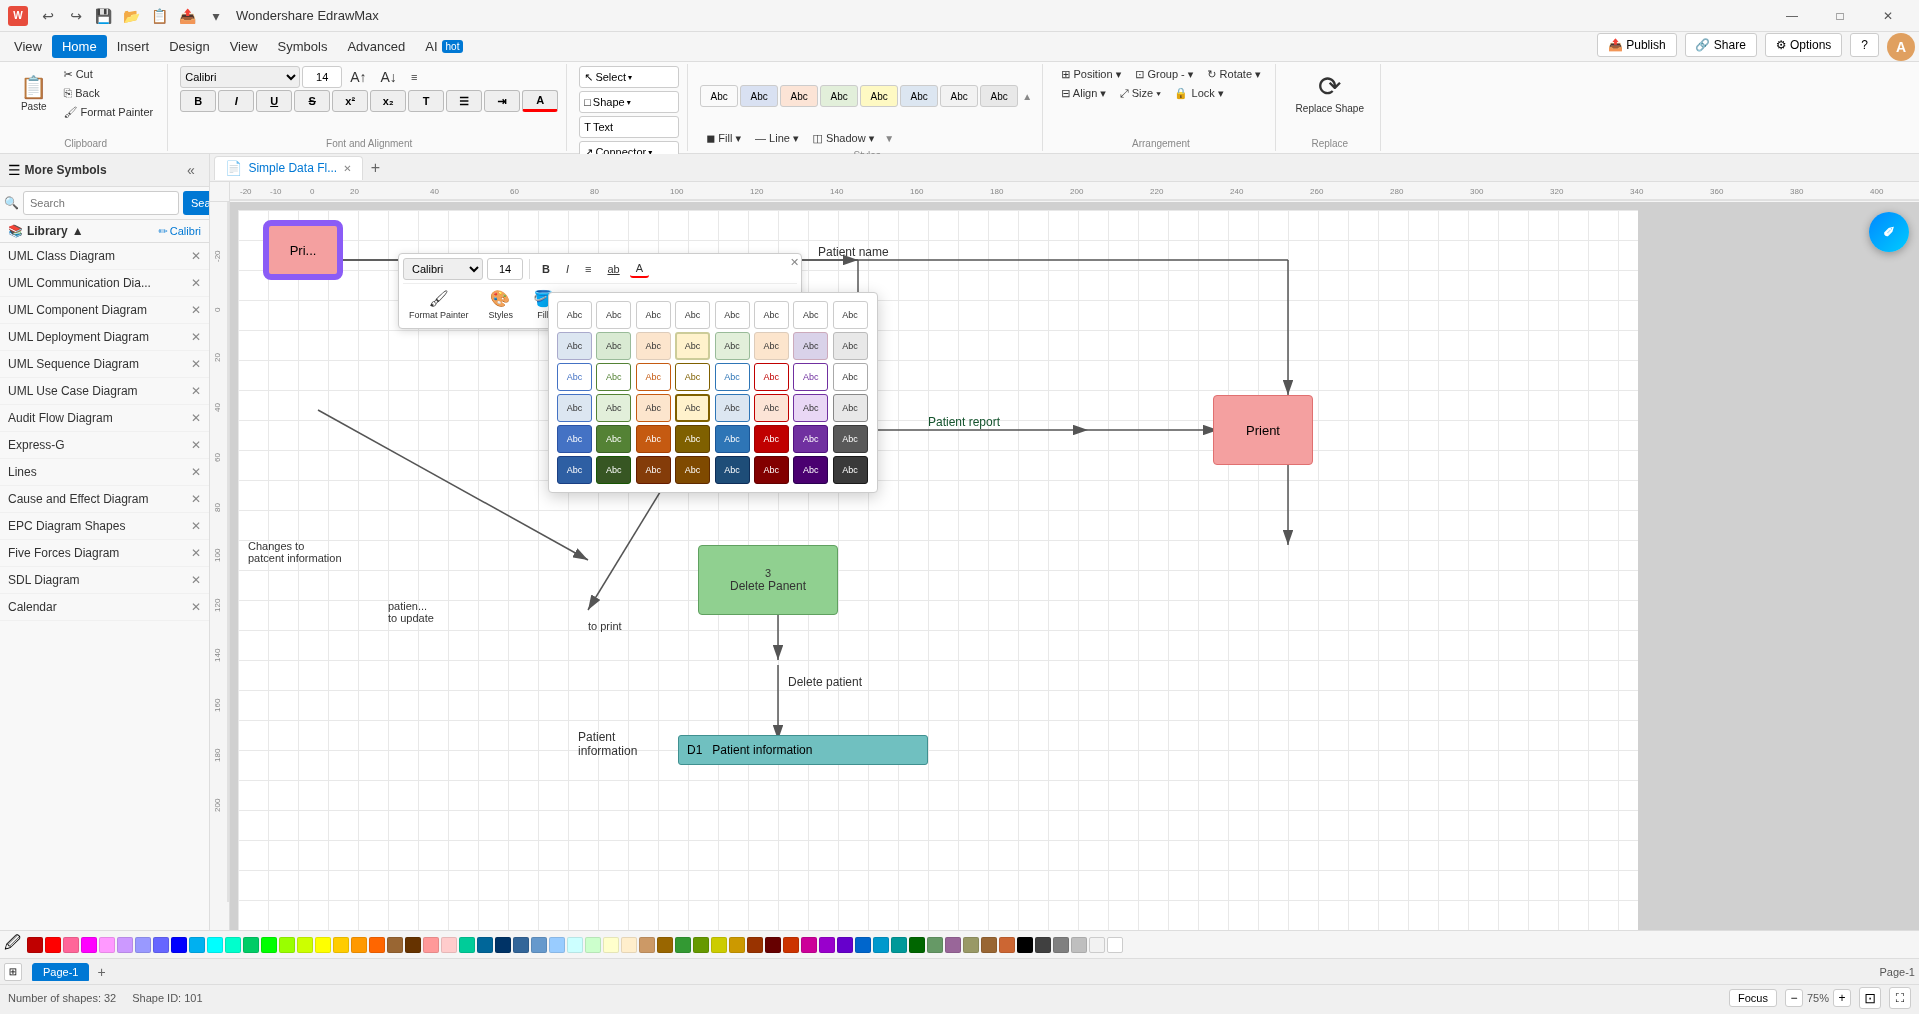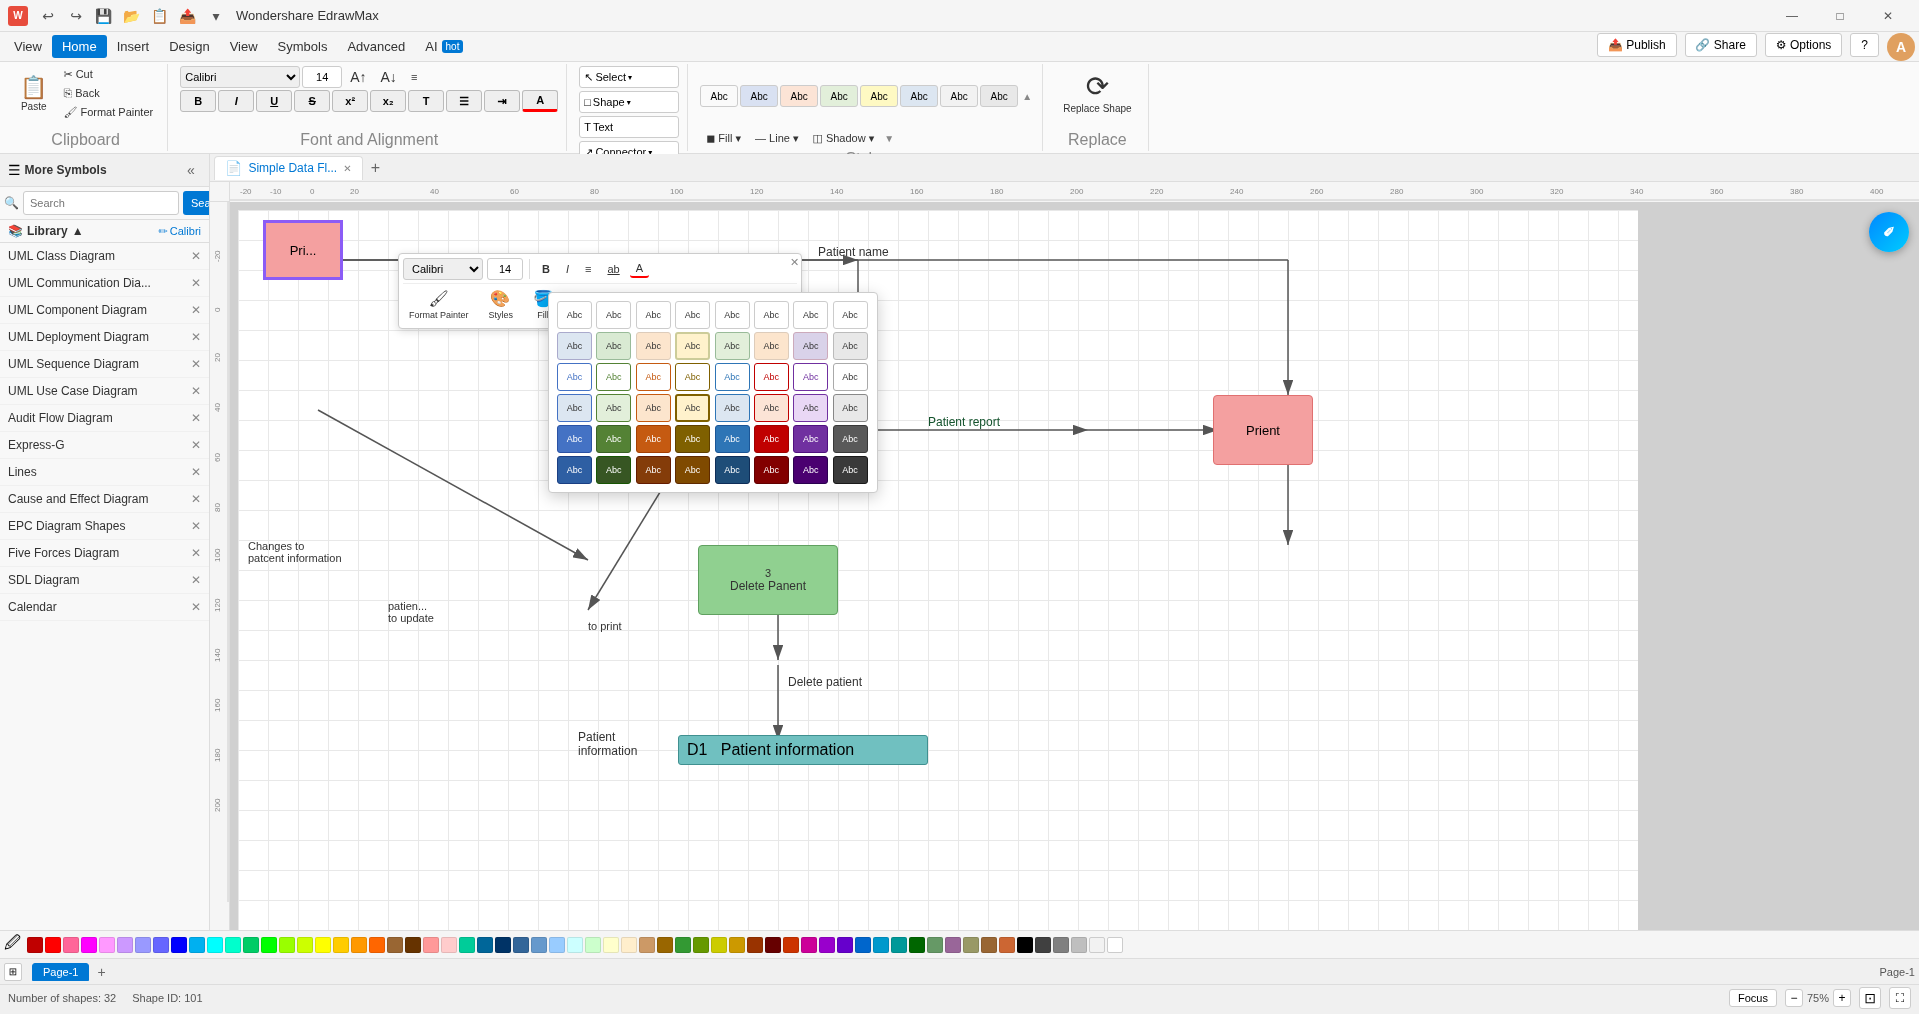--- a/index.html
+++ b/index.html
@@ -18,21 +18,21 @@
     .menubar { height: 30px; background: #f5f5f5; display: flex; align-items: center; padding: 0 4px; border-bottom: 1px solid #ddd; }
     .menu-item { padding: 4px 10px; font-size: 13px; color: #333; cursor: pointer; border-radius: 3px; }
     .menu-item.active { background: #0078d4; color: white; }
     .menu-right { margin-left: auto; display: flex; align-items: flex-start; gap: 8px; }
     .pub-btn { padding: 4px 10px; font-size: 12px; border: 1px solid #ccc; background: white; border-radius: 3px; cursor: pointer; display: flex; align-items: center; gap: 4px; }
     .ai-badge { background: #0078d4; color: white; font-size: 10px; padding: 1px 4px; border-radius: 3px; }
 
     
     .ribbon { background: #fafafa; border-bottom: 1px solid #ddd; padding: 2px 4px; display: flex; align-items: stretch; gap: 4px; min-height: 90px; }
     .ribbon-group { display: flex; flex-direction: column; align-items: flex-start; border-right: 1px solid #e0e0e0; padding: 2px 8px; min-width: fit-content; }
-    .ribbon-group-label { font-size: 16px; color: #888; margin-top: auto; padding-top: 2px; text-align: center; width: 100%; }
+    .ribbon-group-label { font-size: 10px; color: #888; margin-top: auto; padding-top: 2px; text-align: center; width: 100%; }
     .ribbon-row { display: flex; align-items: center; gap: 2px; }
     .ribbon-btn { padding: 2px 6px; font-size: 11px; border: none; background: transparent; cursor: pointer; border-radius: 3px; display: flex; align-items: center; gap: 2px; color: #333; }
     .ribbon-btn-large { display: flex; flex-direction: column; align-items: center; padding: 4px 8px; font-size: 11px; border: none; background: transparent; cursor: pointer; border-radius: 3px; color: #333; min-width: 50px; }
     .font-select { width: 120px; height: 22px; font-size: 11px; border: 1px solid #ccc; border-radius: 3px; }
     .size-input { width: 40px; height: 22px; font-size: 11px; border: 1px solid #ccc; border-radius: 3px; text-align: center; }
     .dropdown-btn { padding: 2px 4px; border: 1px solid #ccc; background: white; border-radius: 3px; cursor: pointer; font-size: 11px; display: flex; align-items: center; gap: 2px; height: 22px; }
     .caret { font-size: 8px; }
     .style-preview { display: flex; gap: 2px; flex-wrap: wrap; max-width: 340px; }
     .style-swatch { width: 38px; height: 22px; border: 1px solid #ccc; border-radius: 3px; display: flex; align-items: center; justify-content: center; font-size: 10px; cursor: pointer; }
     .arrow-btn { width: 14px; height: 60px; border: none; background: transparent; cursor: pointer; color: #888; display: flex; align-items: center; justify-content: center; font-size: 10px; border-radius: 3px; }
@@ -233,20 +233,35 @@
           <button class="ribbon-btn">◼ Fill ▾</button>
           <button class="ribbon-btn">— Line ▾</button>
           <button class="ribbon-btn">◫ Shadow ▾</button>
           <button class="arrow-btn" style="height:20px;">▼</button>
         </div>
       </div>
     </div>
     <div class="ribbon-group-label">Styles</div>
   </div>
 
+  <div class="ribbon-group">
+    <div style="display:flex;flex-direction:column;gap:2px;">
+      <div class="ribbon-row">
+        <button class="ribbon-btn">⊞ Position ▾</button>
+        <button class="ribbon-btn">⊡ Group - ▾</button>
+        <button class="ribbon-btn">↻ Rotate ▾</button>
+      </div>
+      <div class="ribbon-row">
+        <button class="ribbon-btn">⊟ Align ▾</button>
+        <button class="ribbon-btn">⤢ Size ▾</button>
+        <button class="ribbon-btn">🔒 Lock ▾</button>
+      </div>
+    </div>
+    <div class="ribbon-group-label">Arrangement</div>
+  </div>
 
   <div class="ribbon-group">
     <button class="replace-shape-btn">
       <span style="font-size:28px;">⟳</span>
       <span style="font-size:10px;">Replace Shape</span>
     </button>
     <div class="ribbon-group-label">Replace</div>
   </div>
 </div>
 
@@ -432,21 +447,21 @@
             <line x1="1050" y1="50" x2="1050" y2="185" stroke="#555" stroke-width="1.5" marker-end="url(#arrow)"></line>
             <line x1="1050" y1="255" x2="1050" y2="335" stroke="#555" stroke-width="1.5" marker-end="url(#arrow)"></line>
 
             <defs>
               <marker id="arrow" markerWidth="10" markerHeight="7" refX="10" refY="3.5" orient="auto">
                 <polygon points="0 0, 10 3.5, 0 7" fill="#555"></polygon>
               </marker>
             </defs>
           </svg>
 
-          <div style="position:absolute;left:25px;top:10px;width:80px;height:60px;background:#f4a0a0;border:3px solid #8b5cf6;border-radius:0;display:flex;align-items:center;justify-content:center;font-size:13px;font-weight:500;cursor:move;">Pri...</div>
+          <div style="position:absolute;left:25px;top:10px;width:80px;height:60px;background:#f4a0a0;border:6px solid #8b5cf6;border-radius:8px;display:flex;align-items:center;justify-content:center;font-size:13px;font-weight:500;cursor:move;">Pri...</div>
 
           <div style="position:absolute;left:580px;top:35px;font-size:12px;color:#333;white-space:nowrap;">Patient name</div>
 
           <div style="position:absolute;left:460px;top:185px;width:140px;height:70px;background:#90d090;border:1px solid #60a060;border-radius:4px;display:flex;align-items:center;justify-content:center;font-size:12px;font-weight:500;cursor:move;flex-direction:column;">
             <div style="font-size:11px;color:#333;">2</div>
             <div style="font-size:12px;color:#333;">Print Panent</div>
           </div>
 
           <div style="position:absolute;left:690px;top:205px;font-size:12px;color:#14532d;">Patient report</div>
 
@@ -458,21 +473,21 @@
           </div>
 
           <div style="position:absolute;left:10px;top:330px;font-size:11px;color:#333;white-space:nowrap;">Changes to<br>patcent information</div>
 
           <div style="position:absolute;left:150px;top:390px;font-size:11px;color:#333;">patien...<br>to update</div>
 
           <div style="position:absolute;left:350px;top:410px;font-size:11px;color:#333;">to print</div>
 
           <div style="position:absolute;left:550px;top:465px;font-size:12px;color:#333;">Delete patient</div>
 
-          <div style="position:absolute;left:440px;top:525px;width:250px;height:30px;background:#70c0c0;border:1px solid #409090;border-radius:3px;display:flex;align-items:center;padding:0 8px;font-size:16px;font-weight:500;cursor:move;">
+          <div style="position:absolute;left:440px;top:525px;width:250px;height:30px;background:#70c0c0;border:1px solid #409090;border-radius:3px;display:flex;align-items:center;padding:0 8px;font-size:12px;font-weight:500;cursor:move;">
             D1 &nbsp; Patient information
           </div>
 
           <div style="position:absolute;left:340px;top:520px;font-size:12px;color:#333;">Patient<br>information</div>
 
           <div class="float-toolbar" style="position:absolute;top:43px;left:160px;background:white;border:1px solid #ccc;border-radius:4px;padding:4px;box-shadow:0 2px 8px rgba(0,0,0,0.15);z-index:100;min-width:320px;">
             <div style="position:absolute;top:2px;right:2px;cursor:pointer;color:#888;font-size:11px;">✕</div>
             <div class="float-row" style="margin-bottom:3px;">
               <select class="float-select" style="width:80px;height:22px;">
                 <option>Calibri</option>

